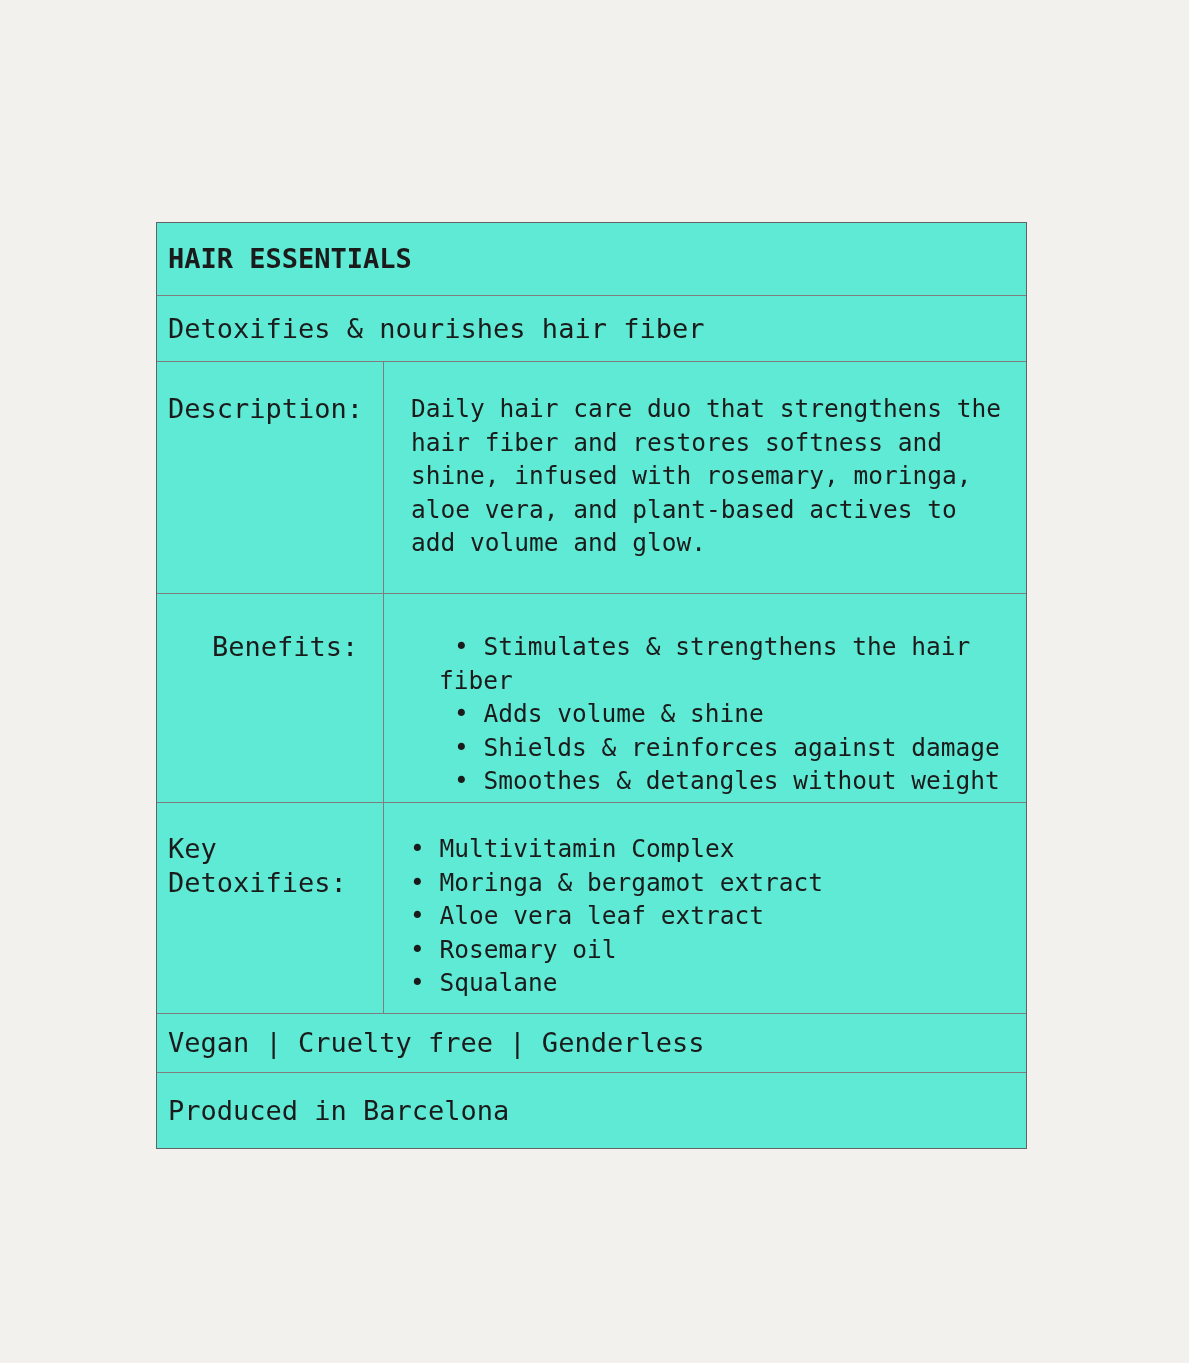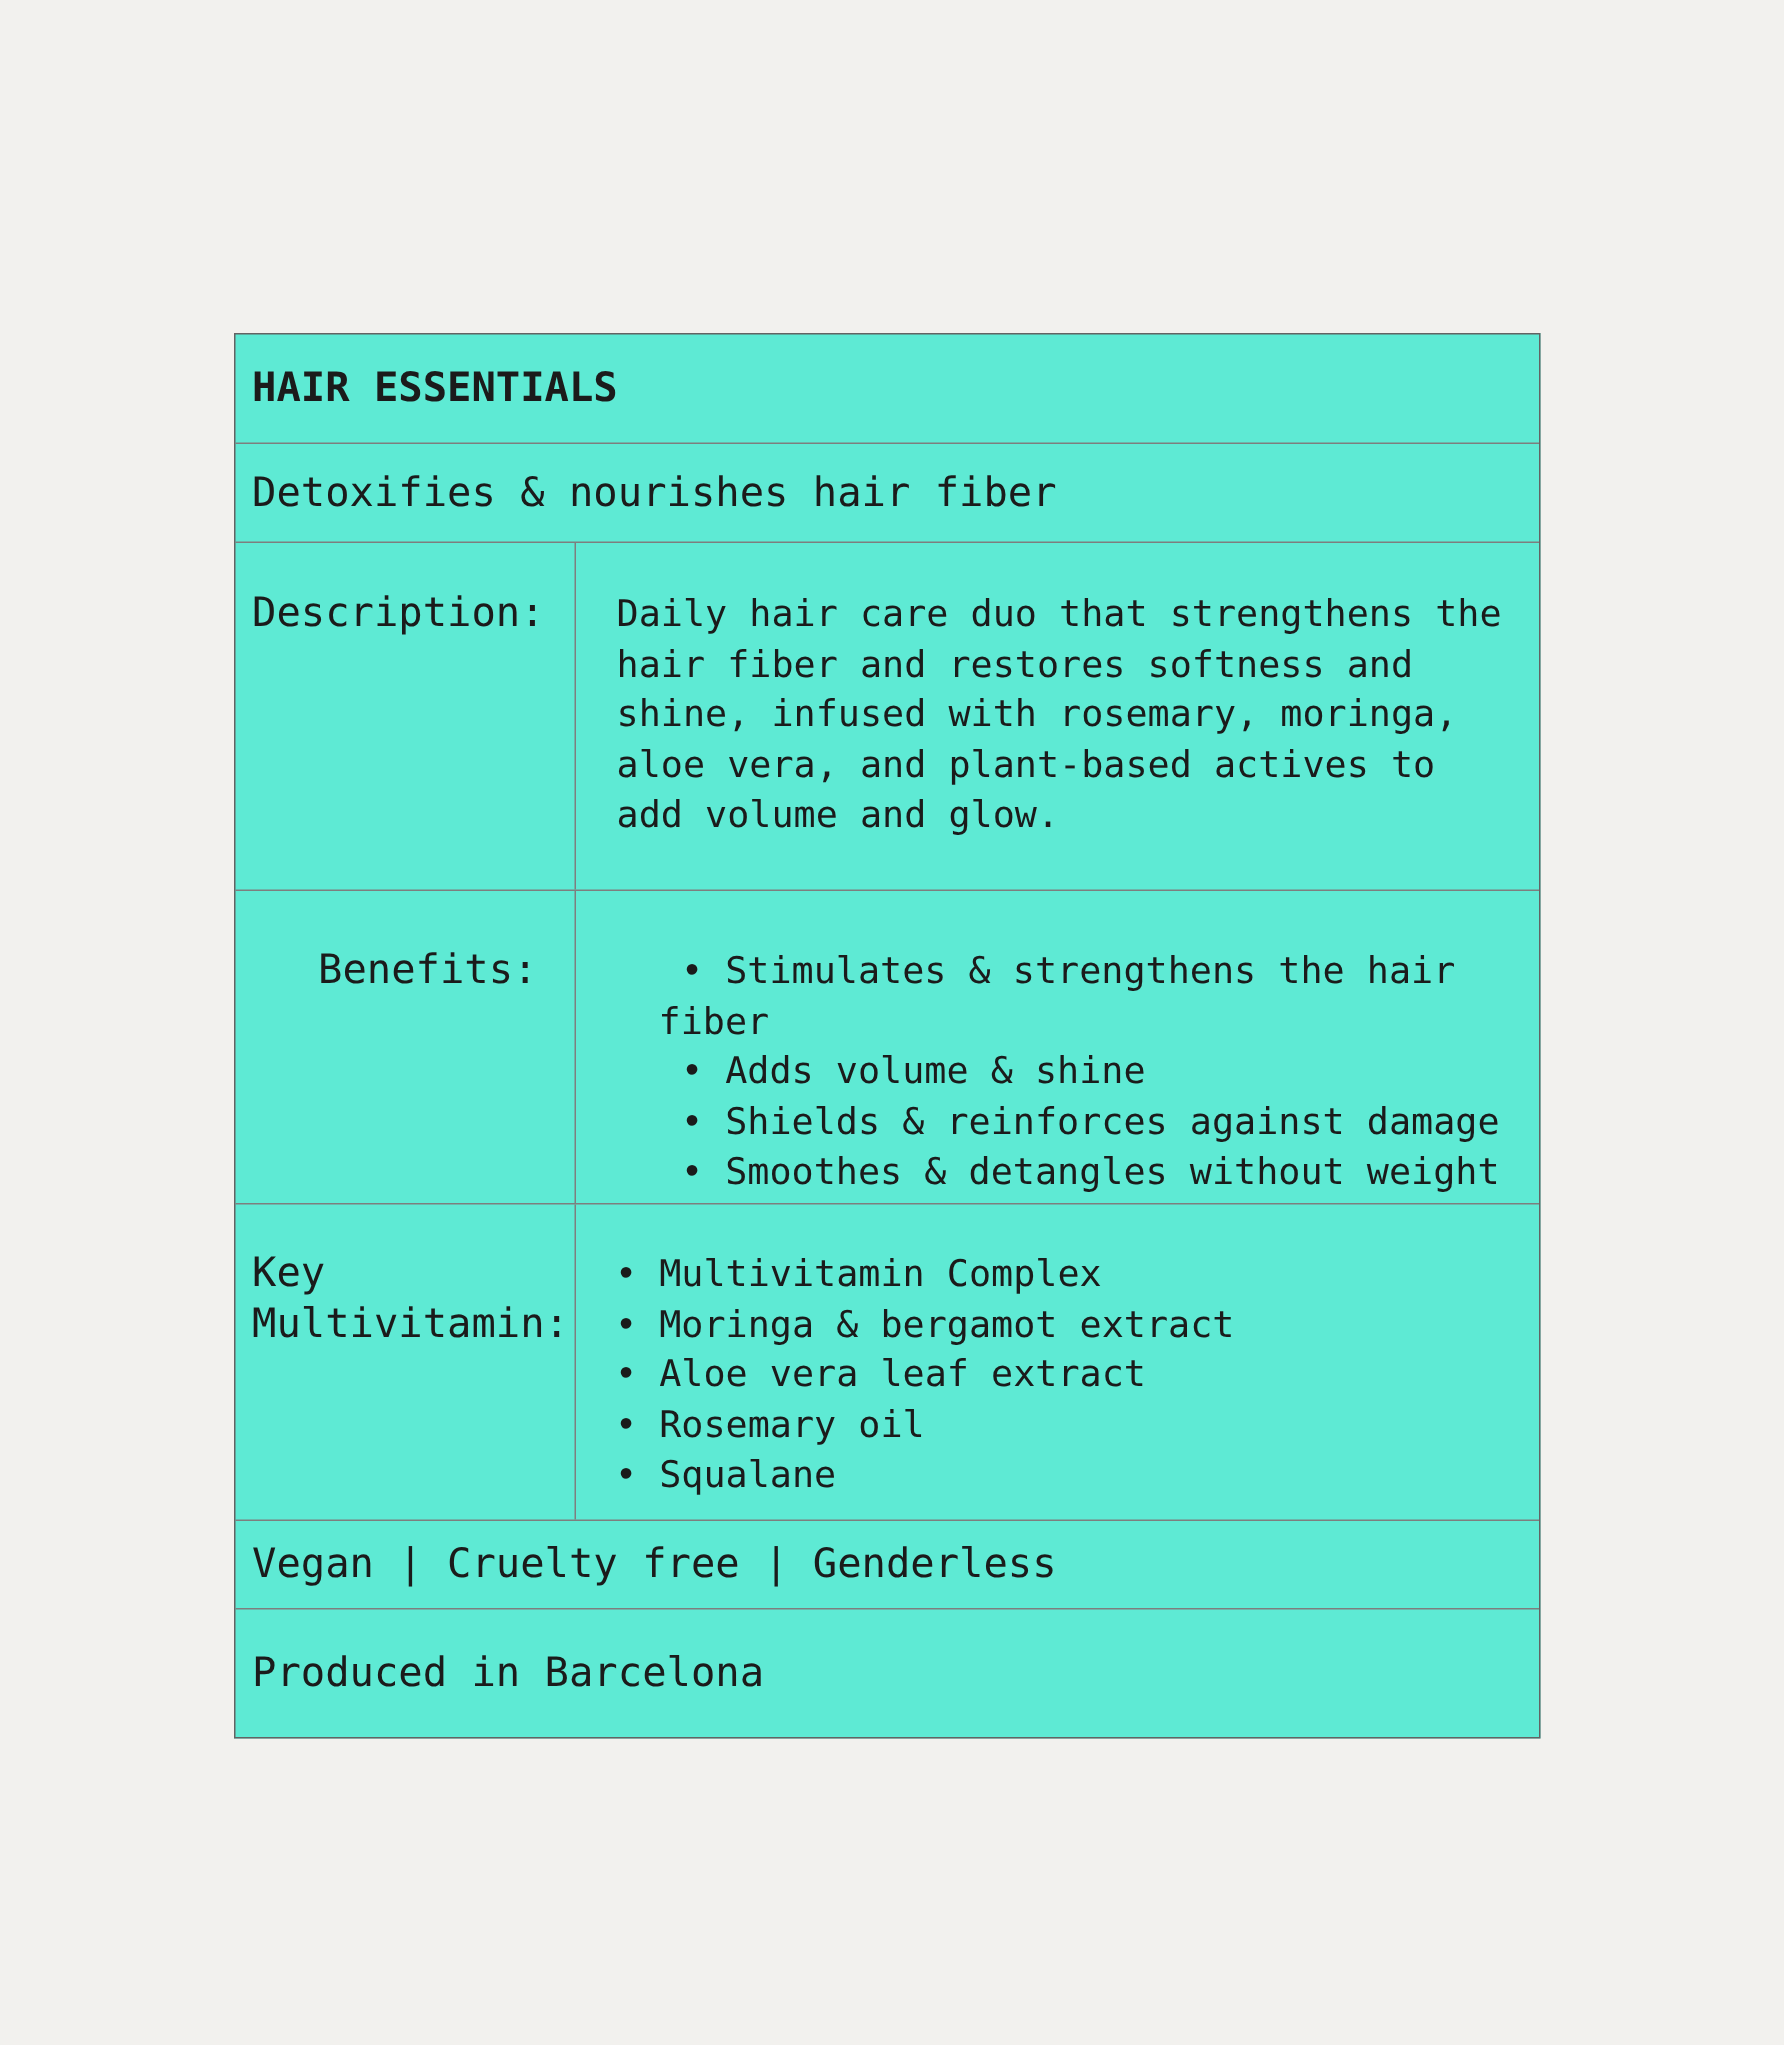--- a/index.html
+++ b/index.html
@@ -22,21 +22,21 @@
 
   
   .full {
     display: flex; align-items: center;
     padding-left: 11px;
     font-size: 27px; line-height: 34px;
   }
   .r-title  { height: 72px; font-weight: bold; }
   .r-sub    { height: 66px; }
   .r-badges { height: 59px; }
-  .r-origin { height: 86px; }
+  .r-origin { height: 76px; }
 
   
   .cols { display: grid; grid-template-columns: 227px 1fr; }
   .r-desc { height: 232px; }
   .r-ben  { height: 209px; }
   .r-ing  { height: 211px; }
   .lcell {
     border-right: 1px solid #7e7e7e;
     padding: 30px 12px 0 11px;
     font-size: 27px; line-height: 34px;
@@ -81,21 +81,21 @@
     <div class="ccell list-cell">
       <div class="bline"><span class="bullet">•</span><span>Stimulates &amp; strengthens the hair fiber</span></div>
       <div class="bline"><span class="bullet">•</span><span>Adds volume &amp; shine</span></div>
       <div class="bline"><span class="bullet">•</span><span>Shields &amp; reinforces against damage</span></div>
       <div class="bline"><span class="bullet">•</span><span>Smoothes &amp; detangles without weight</span></div>
     </div>
   </div>
 
   <div class="row cols r-ing">
     <div class="lcell">
-      <span>Key Multivitamin:</span>
+      <span>Key Detoxifies:</span>
     </div>
     <div class="ccell list-cell">
       <div class="bline"><span class="bullet">•</span><span>Multivitamin Complex</span></div>
       <div class="bline"><span class="bullet">•</span><span>Moringa &amp; bergamot extract</span></div>
       <div class="bline"><span class="bullet">•</span><span>Aloe vera leaf extract</span></div>
       <div class="bline"><span class="bullet">•</span><span>Rosemary oil</span></div>
       <div class="bline"><span class="bullet">•</span><span>Squalane</span></div>
     </div>
   </div>
 

